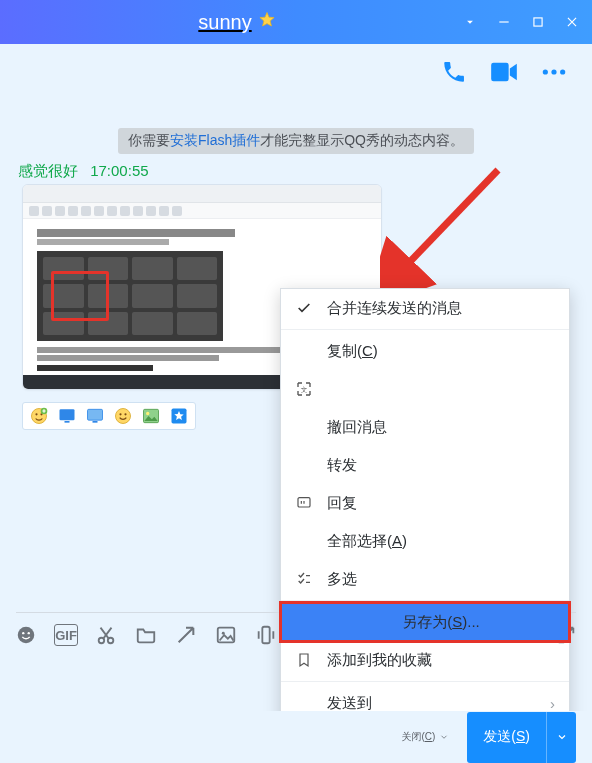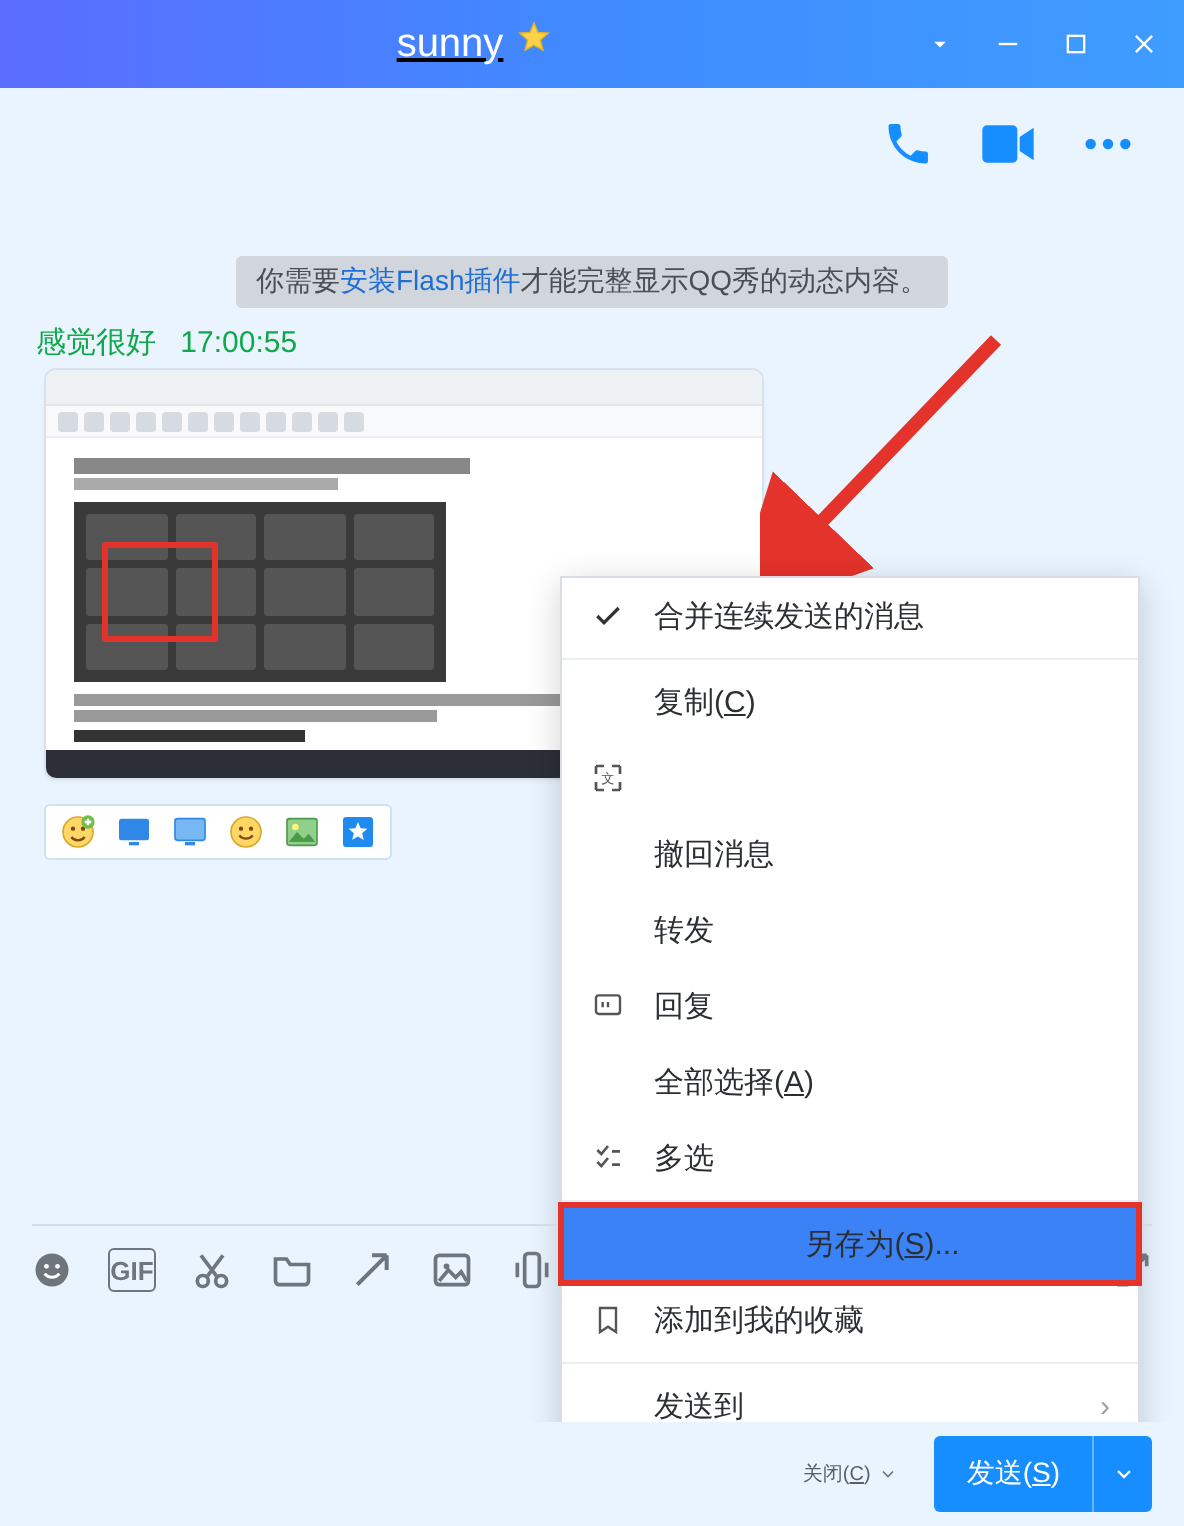--- a/index.html
+++ b/index.html
@@ -92,21 +92,21 @@
   }
   .editor-bar .eic { width: 24px; height: 22px; display:flex; align-items:center; justify-content:center; color:#666; font-size:16px; font-weight:bold; }
 
   .footer {
     position: absolute; left:0; right:0; bottom:0; height: 52px;
     display:flex; align-items:center; justify-content:flex-end; gap: 0; padding: 0 16px;
     background: #e9f4fe;
   }
   .btn-close { font-size: 10px; color: #5a5f66; margin-right: 18px; display:flex; align-items:center; gap:4px; }
   .btn-send {
-    background:#168eff; color:#fff; font-size:14px; height: 38px; display:flex; align-items:center;
+    background:#168eff; color:#fff; font-size:14px; height: 51px; display:flex; align-items:center;
     border-radius: 3px; overflow:hidden;justify-content:center;
   }
   .btn-send .lbl { padding: 0 16px; }
   .btn-send .dd { width: 30px; display:flex; align-items:center; justify-content:center; border-left:1px solid rgba(255,255,255,0.35); height:100%; }
 
   u { text-decoration: underline; }
 </style>
 </head>
 <body>
 

